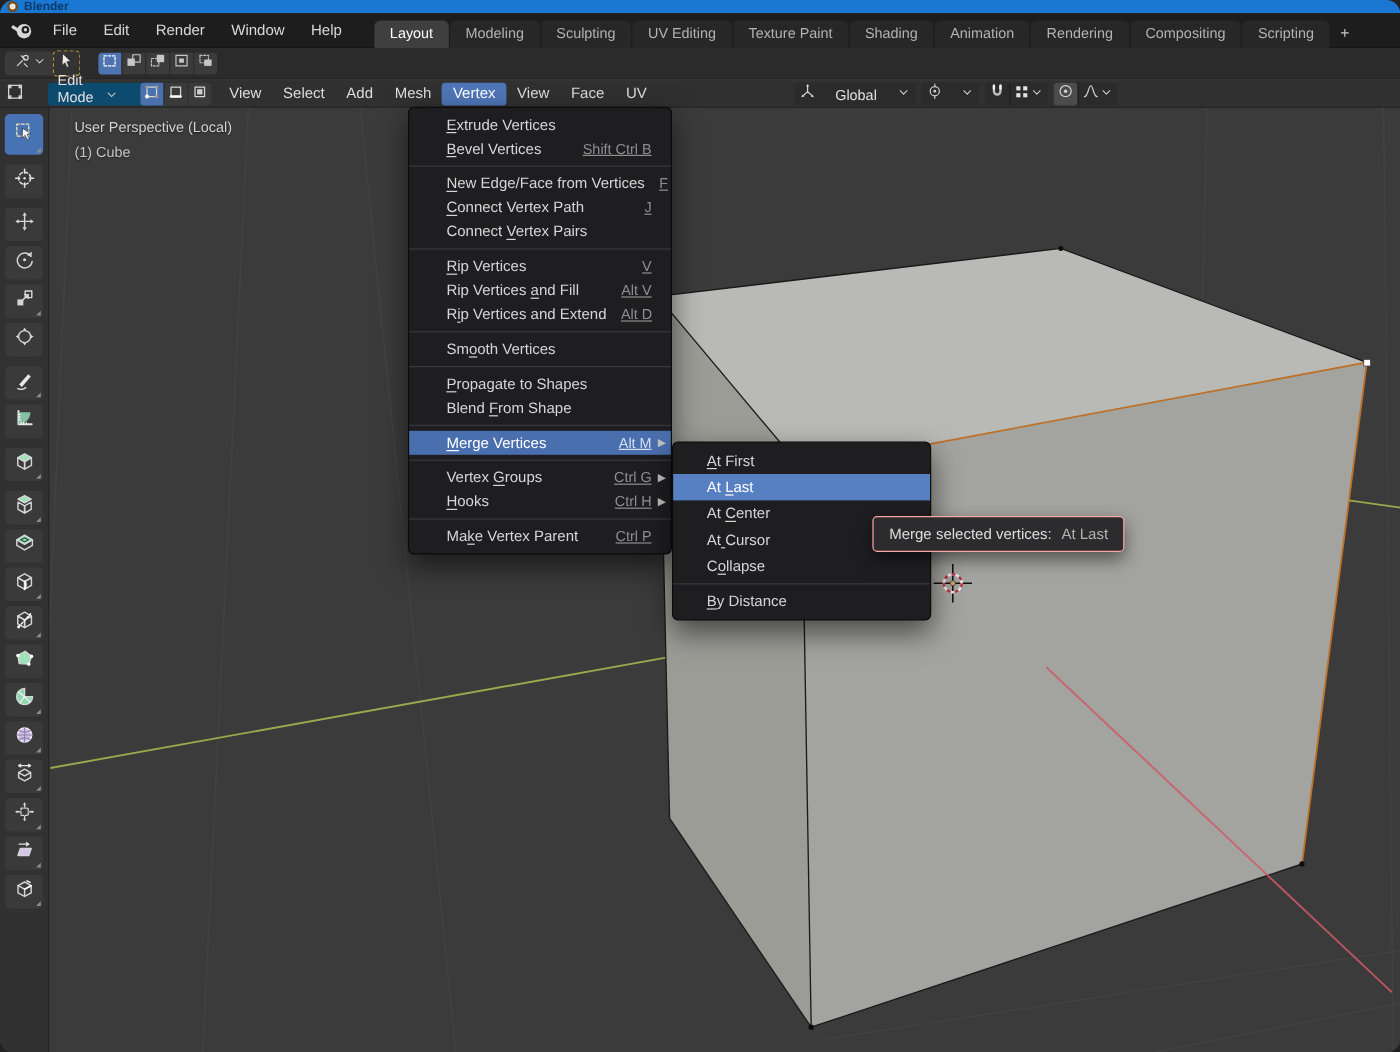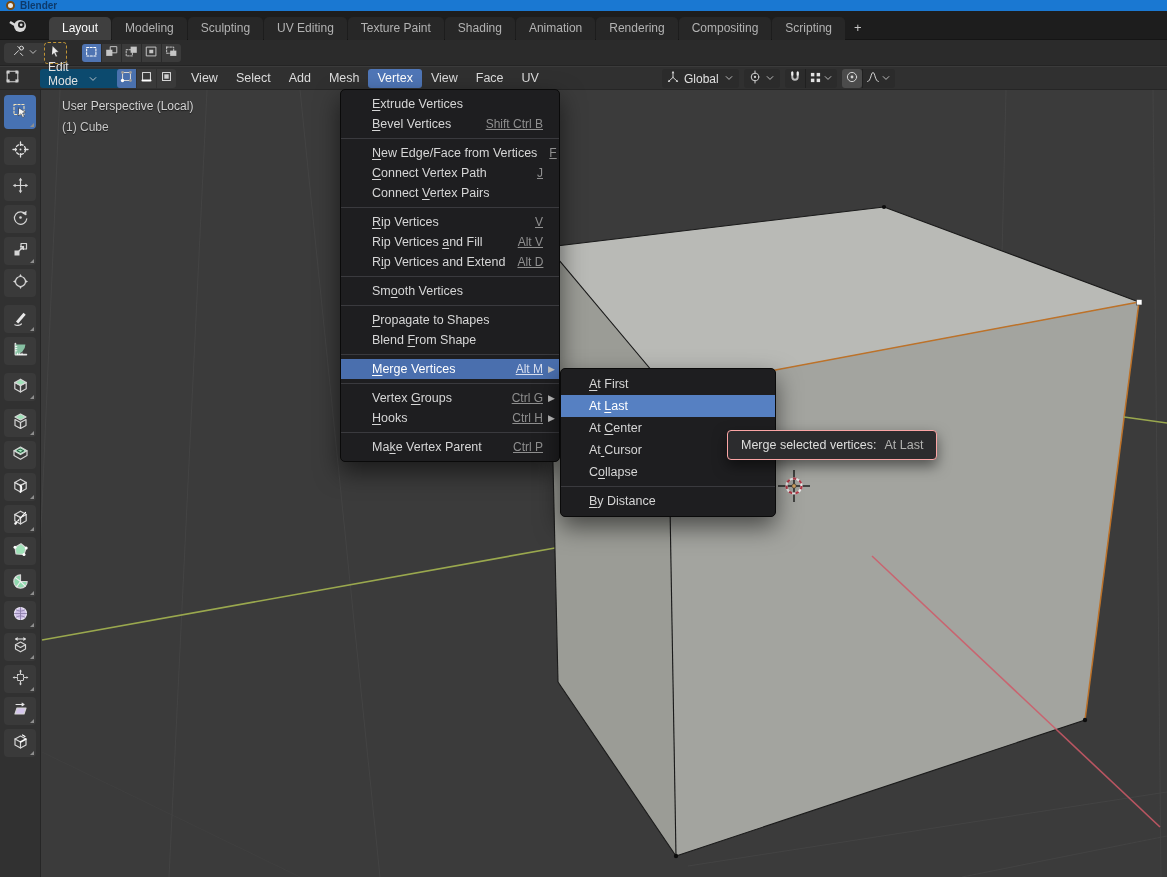--- a/index.html
+++ b/index.html
@@ -1,17 +1,17 @@
 <!DOCTYPE html>
 <html><head>
 <meta charset="utf-8">
 <style>
   html,body{margin:0;padding:0;background:#222;}
   .app{position:relative;width:1167px;height:877px;overflow:hidden;background:#3b3b3b;
-       font-family:"Liberation Sans","DejaVu Sans",sans-serif;-webkit-font-smoothing:antialiased;}
+       font-family:"Liberation Sans","DejaVu Sans",sans-serif;border-radius:12px;-webkit-font-smoothing:antialiased;}
   .app *{box-sizing:border-box;}
 
   
   .titlebar{position:absolute;left:0;top:0;width:100%;height:11px;background:#1a78d2;
             display:flex;align-items:flex-start;gap:5px;padding:0 0 0 6px;overflow:hidden;}
   .titlebar .tlogo{width:9px;height:9px;border-radius:50%;background:#e8e8e8;border:2px solid #7a4a10;margin-top:1px;}
   .titlebar .ttext{font-size:10px;color:#0d3a6b;font-weight:bold;line-height:11px;}
 
   
   .menubar{position:absolute;left:0;top:11px;width:100%;height:29px;background:#1d1d1d;
@@ -44,21 +44,21 @@
   .modesel span{flex:1;font-size:12px;color:#e2e2e2;}
   .selbtns{position:absolute;left:117px;top:2px;display:flex;gap:1px;}
   .selbtn{width:19px;height:19px;background:#3a3a3a;display:flex;align-items:center;justify-content:center;}
   .selbtn:first-child{border-radius:3px 0 0 3px;}
   .selbtn:last-child{border-radius:0 3px 3px 0;}
   .selbtn.active{background:#4a71ae;}
   .hmenus{position:absolute;left:182px;top:0;height:23px;display:flex;align-items:center;}
   .hmenu{padding:0 9px;font-size:12.5px;color:#dcdcdc;height:19px;line-height:19px;border-radius:3px;}
   .hmenu.active{background:#4f76b7;color:#fff;}
   .hcenter{position:absolute;left:662px;top:2px;display:flex;gap:5px;align-items:center;}
-  .hwidget{height:19px;background:#2b2b2b;border-radius:3px;display:flex;align-items:center;padding:0 4px;gap:2px;}
+  .hwidget{height:19px;background:#2b2b2b;border-radius:3px;display:flex;align-items:center;padding:0 4px;gap:14px;}
   .hwidget .wtext{font-size:12px;color:#e0e0e0;padding:0 2px;}
   .hseg{display:flex;align-items:center;height:19px;background:#2b2b2b;border-radius:3px;}
   .hseg .seg{display:flex;align-items:center;height:19px;padding:0 3px;}
   .hseg .seg + .seg{border-left:1px solid #202020;}
   .hseg .seg.lit{background:#4b4b4b;border-radius:3px;}
 
   
   .viewport{position:absolute;left:0;top:90px;width:1167px;height:787px;background:#3b3b3b;}
   .scene{position:absolute;left:0;top:0;}
   .vp-label{position:absolute;font-size:12px;color:#d2d2d2;text-shadow:0 1px 1px rgba(0,0,0,.55);}
@@ -110,20 +110,27 @@
 
   <div class="menubar">
     <div class="blogo">
       <svg width="20" height="18" viewBox="0 0 20 18">
         <path d="M2,6 L10,11" stroke="#d8d8d8" stroke-width="2.6" fill="none"></path>
         <circle cx="12" cy="10" r="6" fill="#d8d8d8"></circle>
         <circle cx="13.2" cy="8.8" r="3.2" fill="#1d1d1d"></circle>
         <circle cx="13.2" cy="8.8" r="1.4" fill="#d8d8d8"></circle>
       </svg>
     </div>
+    <div id="top-menus" style="display:flex;">
+        <div class="mb-item">File</div>
+        <div class="mb-item">Edit</div>
+        <div class="mb-item">Render</div>
+        <div class="mb-item">Window</div>
+        <div class="mb-item">Help</div>
+      </div>
     <div class="tabs" id="ws-tabs">
         <div class="tab active">Layout</div>
         <div class="tab">Modeling</div>
         <div class="tab">Sculpting</div>
         <div class="tab">UV Editing</div>
         <div class="tab">Texture Paint</div>
         <div class="tab">Shading</div>
         <div class="tab">Animation</div>
         <div class="tab">Rendering</div>
         <div class="tab">Compositing</div>

